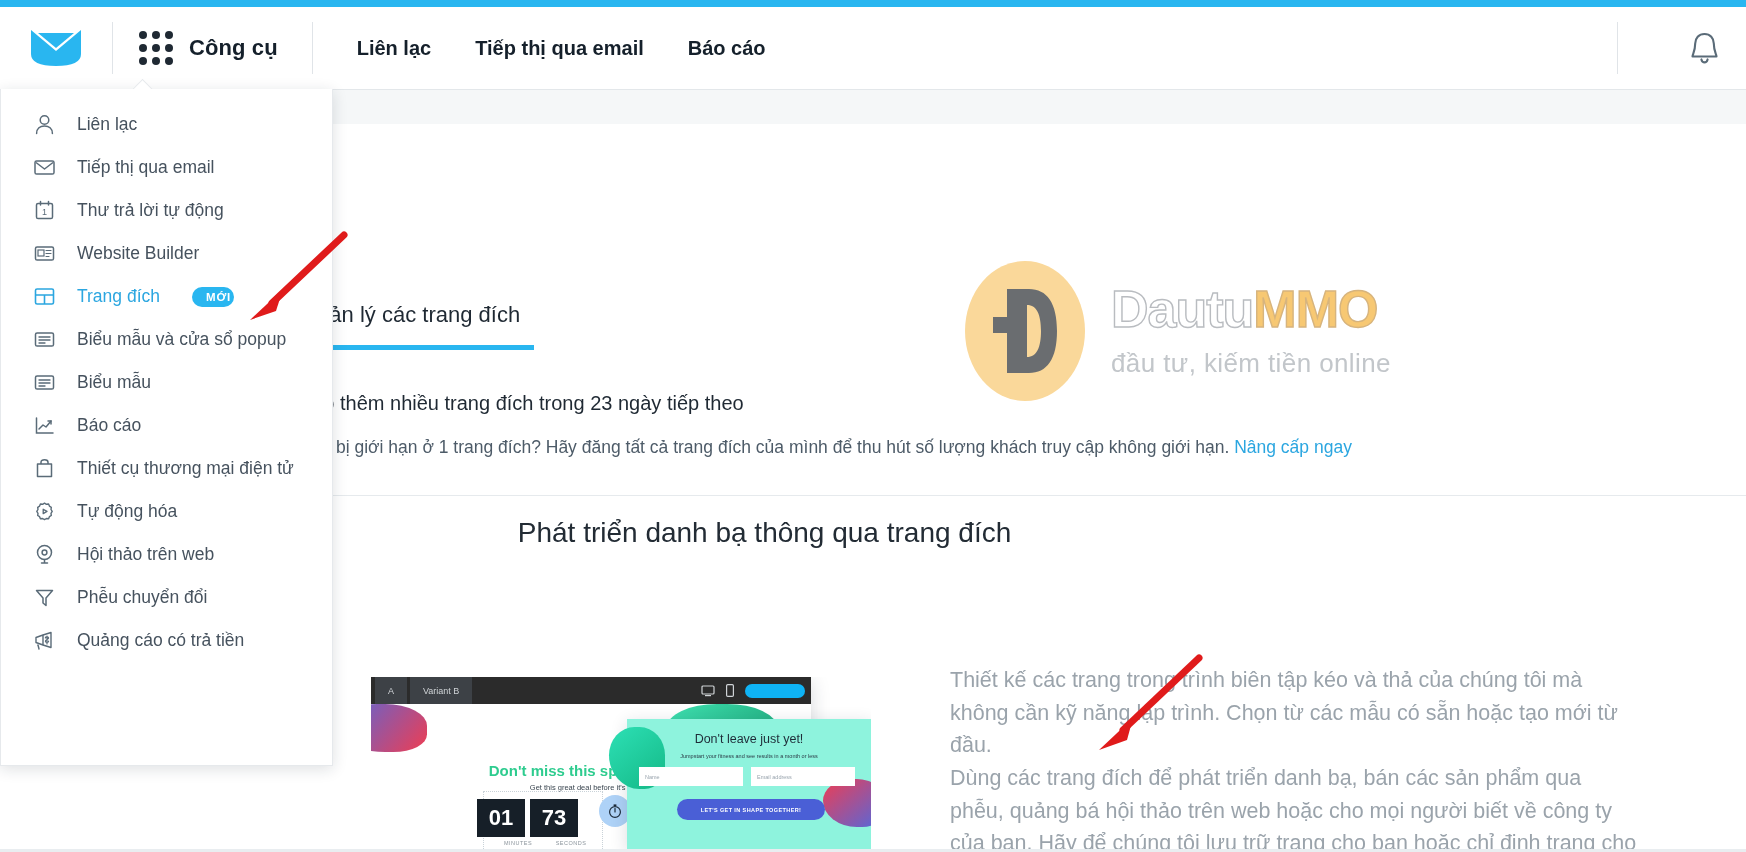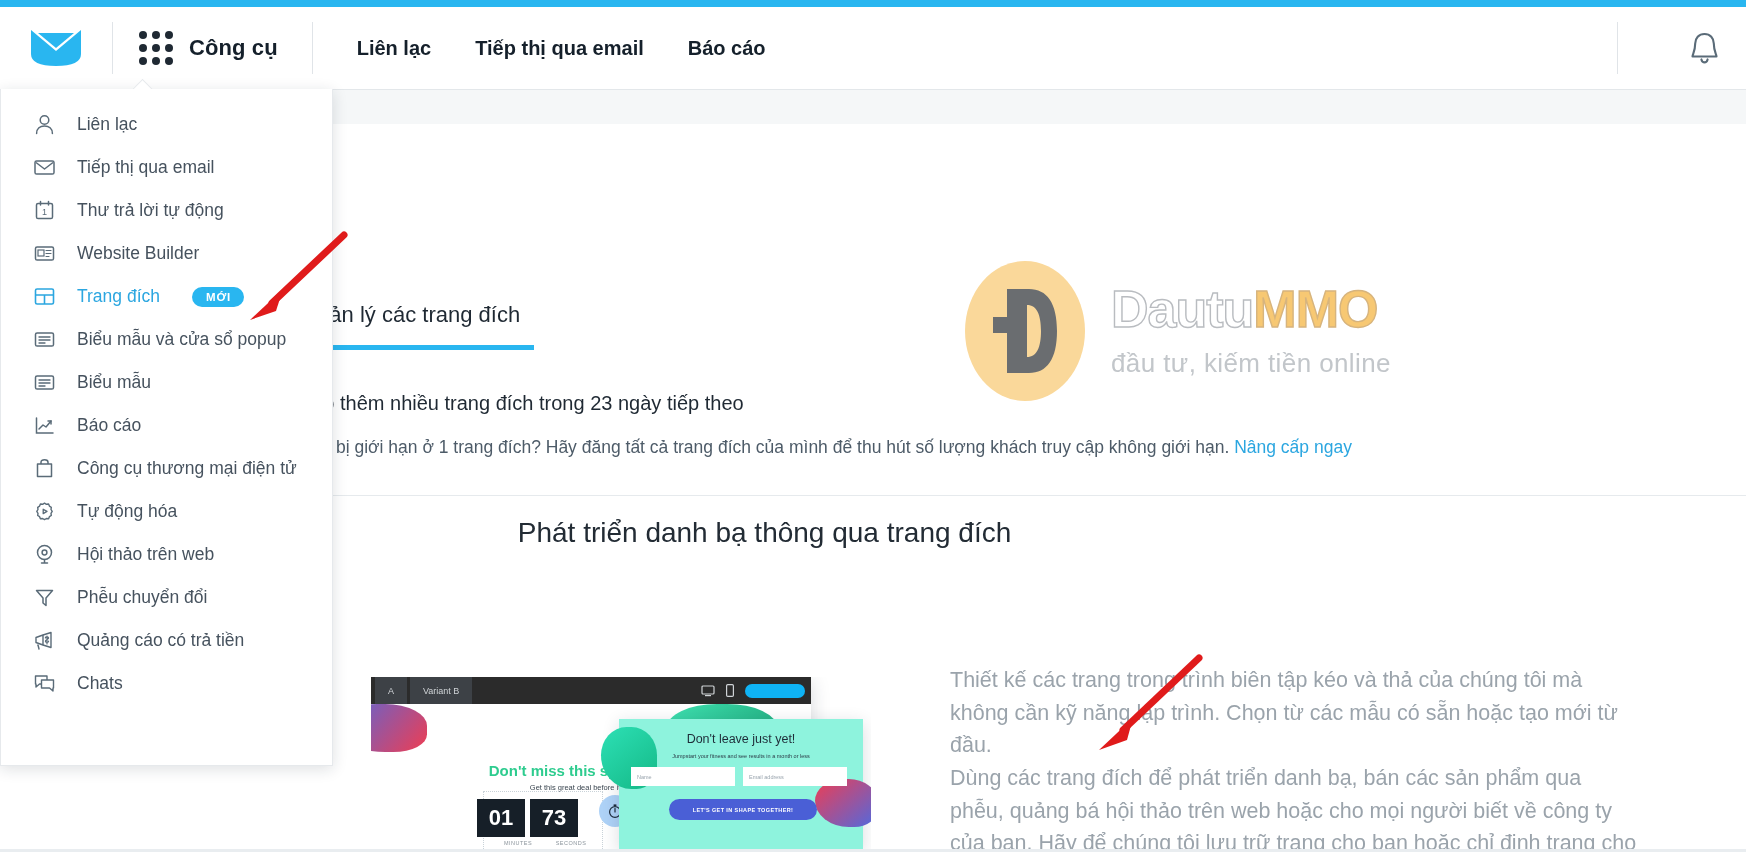--- a/index.html
+++ b/index.html
@@ -60,21 +60,21 @@
   }
   .dd-item {
     display:flex; align-items:center; height:43px; padding-left:30px; gap:19px;
     cursor:pointer; position:relative;
   }
   .dd-item .dd-ico { width:27px; height:27px; flex:none; display:flex; align-items:center; justify-content:center; }
   .dd-item .dd-label { font-size:17.5px; color:#46525e; white-space:nowrap; }
   .dd-item.active .dd-label { color:#2ba6e0; }
   .badge-new {
     margin-left:13px; background:#29b6f0; color:#fff; font-size:11.5px; font-weight:bold;
-    letter-spacing:.8px; border-radius:11px; padding:4px 13px 4px 14px; display:inline-block;
+    letter-spacing:.8px; border-radius:11px; padding:4px 3px 4px 14px; display:inline-block;
   }
 
   
   .page { position:absolute; top:90px; left:0; width:1746px; height:762px; background:#fff; }
   .page-strip { position:absolute; top:0; left:0; width:1746px; height:34px; background:#f5f7f8; }
 
   .content-card {
     position:absolute; top:34px; left:0px; width:1746px; height:728px; background:#fff;
   }
 
@@ -141,21 +141,21 @@
     display:flex; align-items:center; justify-content:center; }
   .clabel { position:absolute; top:163px; left:123px; display:flex; gap:5px; }
   .clabel span { width:48px; text-align:center; font-size:5.5px; color:#8b949c; letter-spacing:.5px; }
   .dotted-frame { position:absolute; top:114px; left:112px; width:120px; height:62px;
     border:1.5px dotted #c9d2d8; }
   .round-ico { position:absolute; border-radius:50%; background:#aed2f7;
     display:flex; align-items:center; justify-content:center; }
   .prod-card { position:absolute; top:213px; left:34px; width:300px; }
 
   .popup-card {
-    position:absolute; top:42px; left:248px; width:244px; height:130px;
+    position:absolute; top:42px; left:256px; width:244px; height:130px;
     background:#8ef3dd; box-shadow:0 4px 16px rgba(25,40,55,.16);
   }
   .pop-title { position:absolute; top:13px; left:0; width:244px; text-align:center;
     font-size:12.5px; color:#1e2c38; }
   .pop-sub { position:absolute; top:34px; left:0; width:244px; text-align:center;
     font-size:5.5px; color:#2b3a46; }
   .pop-fields { position:absolute; top:48px; left:12px; display:flex; gap:8px; }
   .pop-fields div { width:104px; height:19px; background:#fff; font-size:5.5px; color:#9aa5ae;
     display:flex; align-items:center; padding-left:6px; }
   .pop-btn { position:absolute; top:80px; left:50px; width:148px; height:21px; border-radius:11px;
@@ -422,21 +422,21 @@
       <span class="dd-label">Báo cáo</span>
     </div>
 
     <div class="dd-item">
       <span class="dd-ico">
         <svg width="23" height="23" viewBox="0 0 23 23">
             <path d="M4.5 7 H18.5 V19.5 H4.5 Z" fill="none" stroke="#5a6b78" stroke-width="1.5" stroke-linejoin="round"></path>
             <path d="M8 7 V5.2 C8 3.6 9.4 2.8 11.5 2.8 C13.6 2.8 15 3.6 15 5.2 V7" fill="none" stroke="#5a6b78" stroke-width="1.5"></path>
           </svg>
       </span>
-      <span class="dd-label">Công cụ thương mại điện tử</span>
+      <span class="dd-label">Thiết cụ thương mại điện tử</span>
     </div>
 
     <div class="dd-item">
       <span class="dd-ico">
         <svg width="23" height="23" viewBox="0 0 23 23">
             <path d="M11.5 3.2 L13.4 4.3 L15.6 4 L16.4 6.1 L18.3 7.3 L18 9.5 L19.2 11.4 L18 13.3 L18.3 15.5 L16.4 16.7 L15.6 18.8 L13.4 18.5 L11.5 19.6 L9.6 18.5 L7.4 18.8 L6.6 16.7 L4.7 15.5 L5 13.3 L3.8 11.4 L5 9.5 L4.7 7.3 L6.6 6.1 L7.4 4 L9.6 4.3 Z" fill="none" stroke="#5a6b78" stroke-width="1.4" stroke-linejoin="round"></path>
             <path d="M10.2 9.2 L14 11.4 L10.2 13.6 Z" fill="none" stroke="#5a6b78" stroke-width="1.3" stroke-linejoin="round"></path>
           </svg>
       </span>
       <span class="dd-label">Tự động hóa</span>
@@ -467,29 +467,20 @@
         <svg width="23" height="23" viewBox="0 0 23 23">
             <path d="M3 8.5 L10 6 V16 L3 13.5 Z" fill="none" stroke="#5a6b78" stroke-width="1.4" stroke-linejoin="round"></path>
             <path d="M10 6 L18 3.5 V18.5 L10 16" fill="none" stroke="#5a6b78" stroke-width="1.4" stroke-linejoin="round"></path>
             <path d="M14 7 V15 M12.4 9 C12.4 8.2 13.1 7.8 14 7.8 C14.9 7.8 15.6 8.2 15.6 9 C15.6 10.6 12.4 10.4 12.4 12.2 C12.4 13 13.1 13.4 14 13.4 C14.9 13.4 15.6 13 15.6 12.2" fill="none" stroke="#5a6b78" stroke-width="1.2" stroke-linecap="round"></path>
             <path d="M5 16 L6 20" stroke="#5a6b78" stroke-width="1.4" stroke-linecap="round"></path>
           </svg>
       </span>
       <span class="dd-label">Quảng cáo có trả tiền</span>
     </div>
 
-    <div class="dd-item">
-      <span class="dd-ico">
-        <svg width="23" height="23" viewBox="0 0 23 23">
-            <path d="M2.5 4 H14 V12 H6.5 L3 15 V12 H2.5 Z" fill="none" stroke="#5a6b78" stroke-width="1.4" stroke-linejoin="round"></path>
-            <path d="M8.5 8 H20.5 V16 H20 V19 L16.5 16 H8.5 Z" fill="#fff" stroke="#5a6b78" stroke-width="1.4" stroke-linejoin="round"></path>
-          </svg>
-      </span>
-      <span class="dd-label">Chats</span>
-    </div>
 
   </div>
 
   <svg class="arrow-svg" style="top:225px;left:240px;" width="115" height="110" viewBox="0 0 115 110">
     <line x1="104" y1="10" x2="32" y2="78" stroke="#e01b1b" stroke-width="7" stroke-linecap="round"></line>
     <path d="M10 95 L43 64 L36 86 Z" fill="#e01b1b"></path>
   </svg>
 
   <svg class="arrow-svg" style="top:648px;left:1075px;" width="135" height="125" viewBox="0 0 135 125">
     <line x1="124" y1="10" x2="48" y2="82" stroke="#e01b1b" stroke-width="7" stroke-linecap="round"></line>

